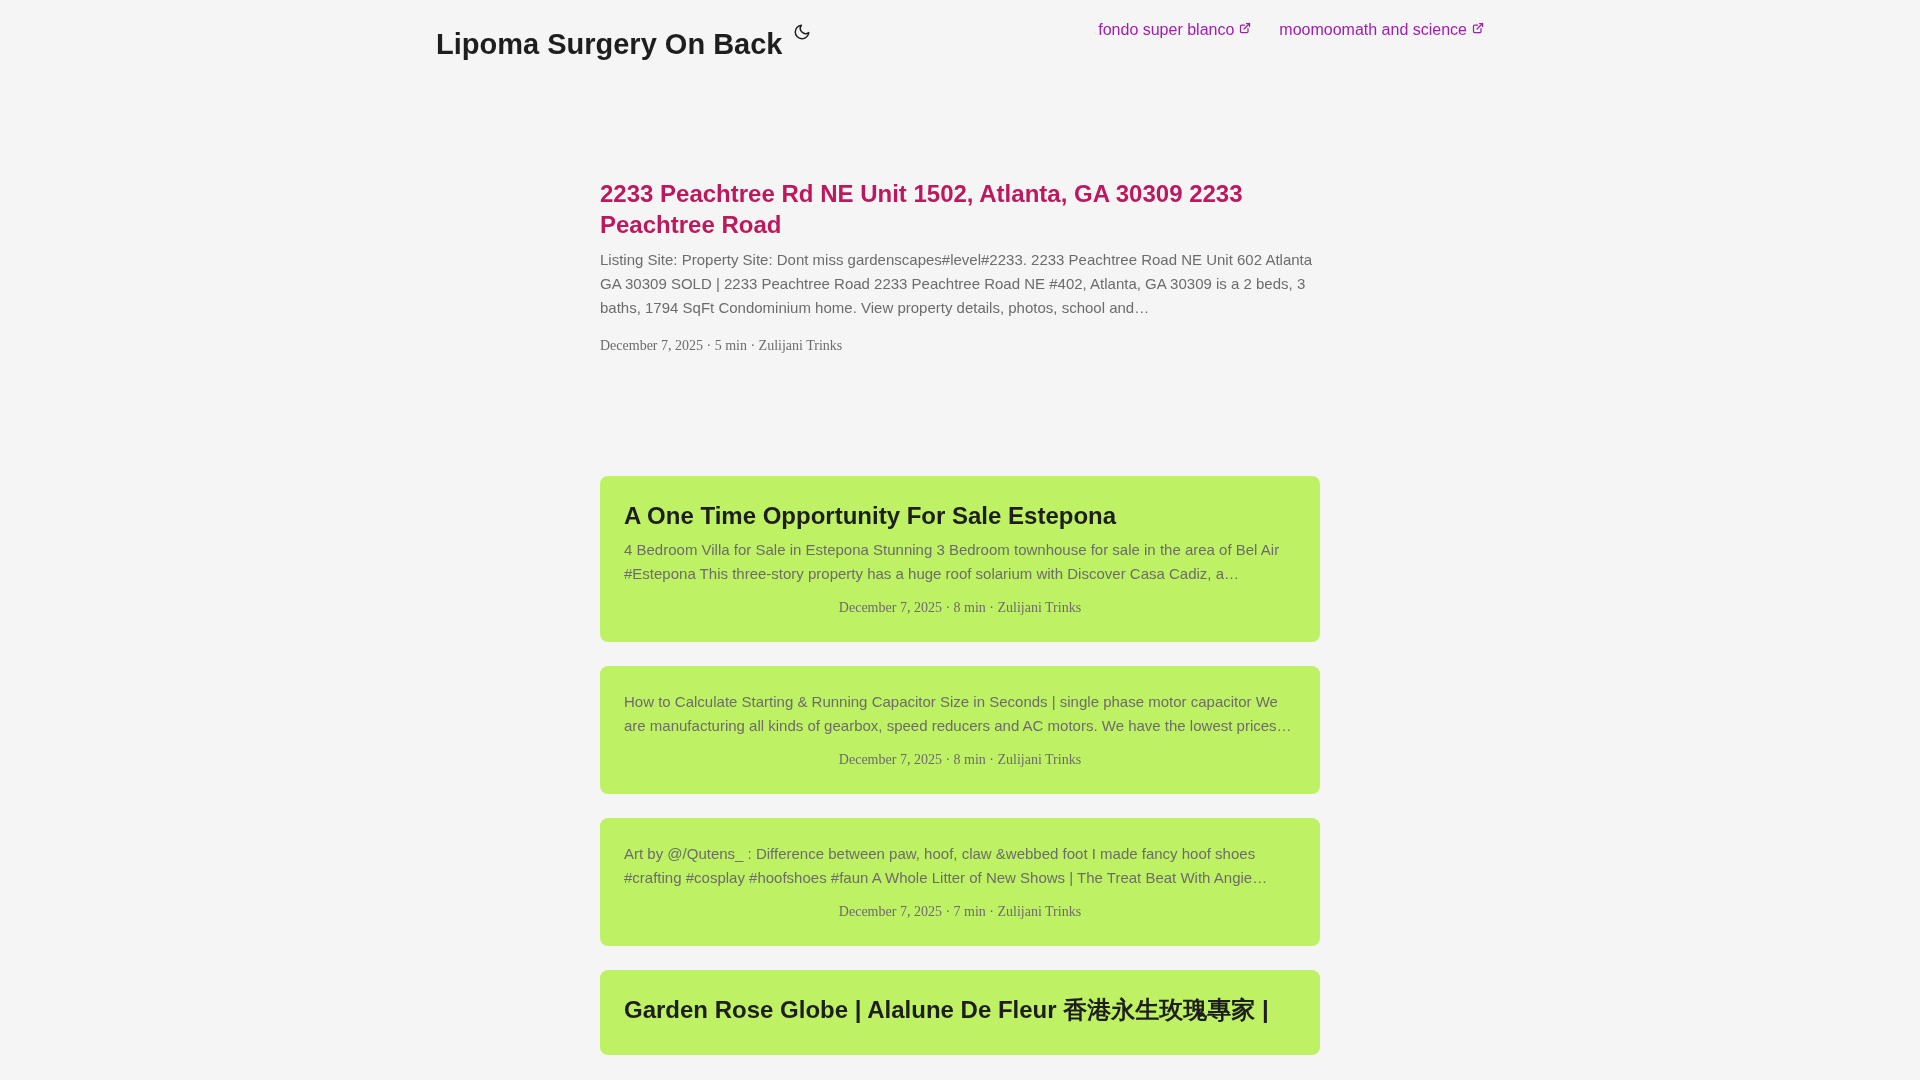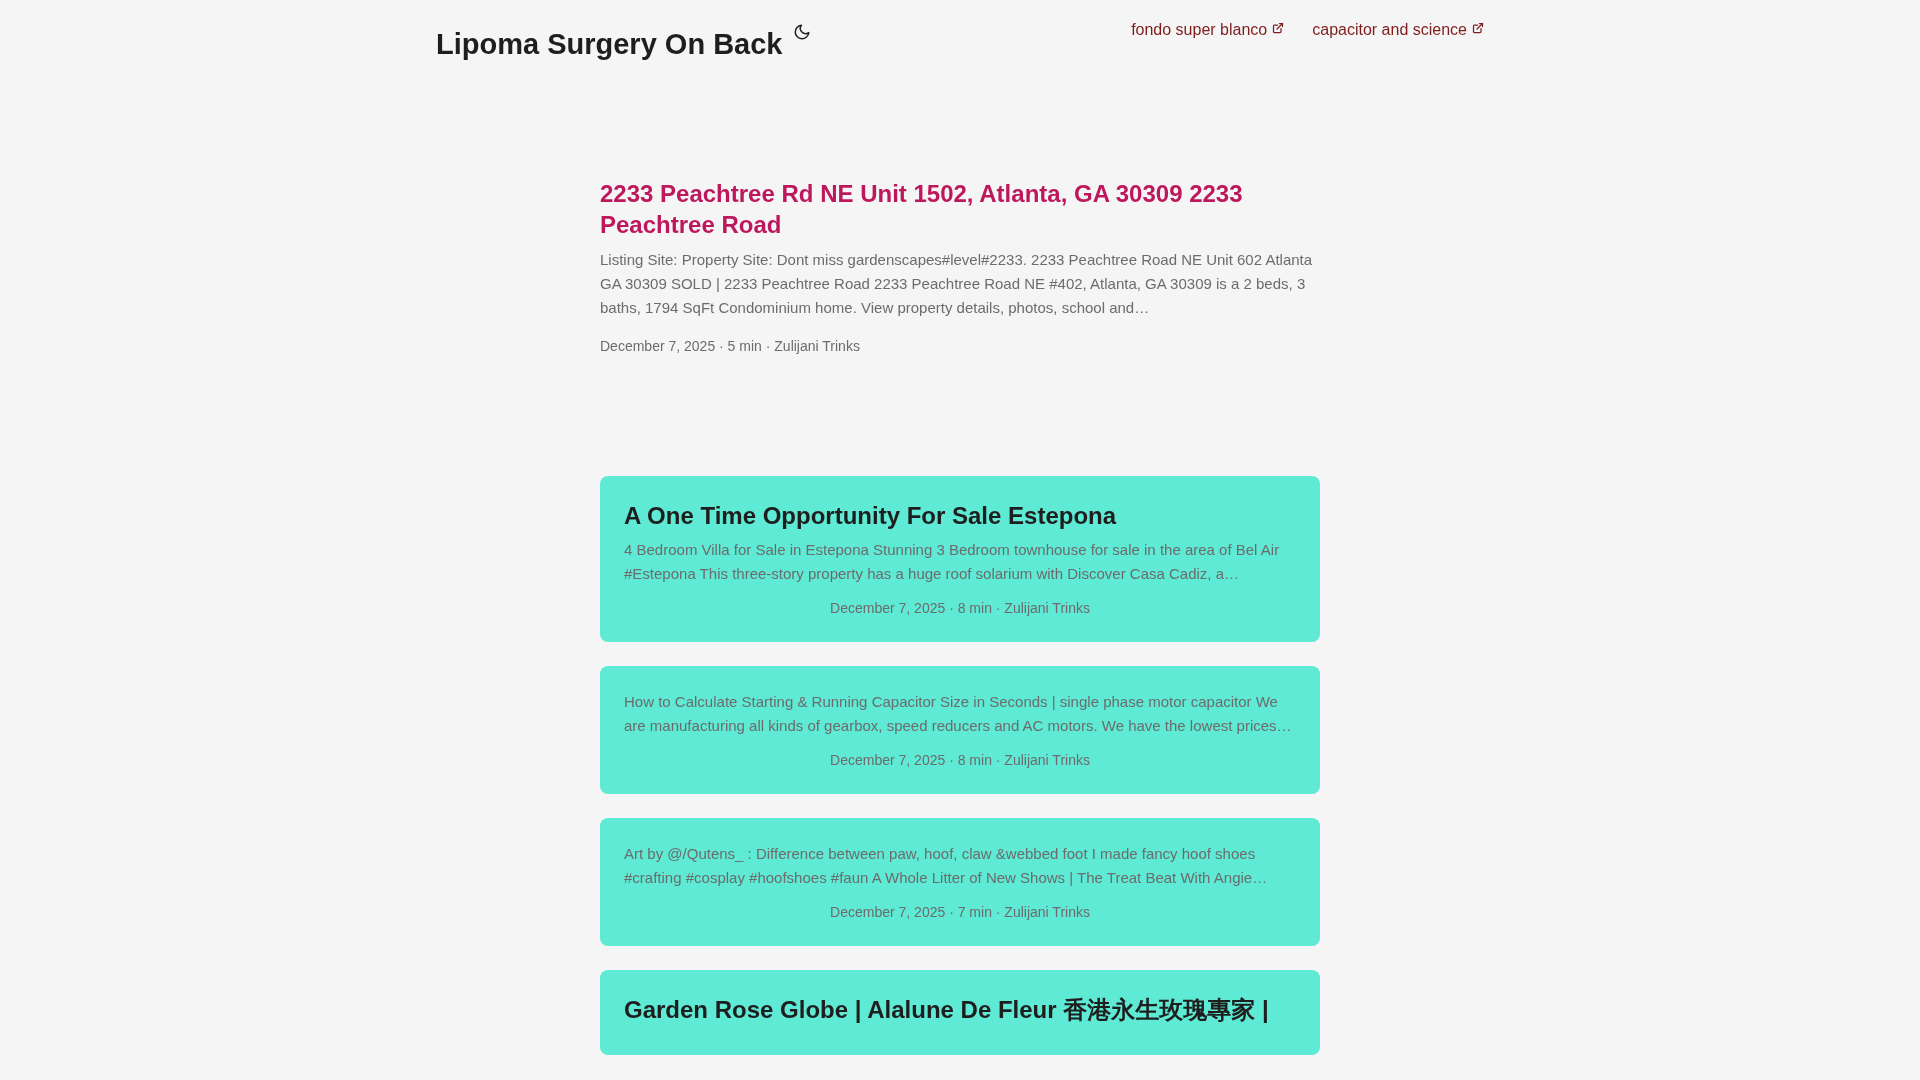--- a/index.html
+++ b/index.html
@@ -31,21 +31,21 @@
     margin-top: 28px;
   }
   .theme-toggle {
     background: none; border: 0; cursor: pointer;
     display: flex; align-items: center; color: #1e1e1e;
     padding: 0; margin-top: 3px;
   }
   .theme-toggle svg { width: 18px; height: 18px; }
   .menu { list-style: none; display: flex; align-items: center; gap: 28px; }
   .menu a {
-    font-size: 16px; color: #7f1d1d; text-decoration: none;
+    font-size: 16px; color: #a21caf; text-decoration: none;
     display: inline-flex; align-items: center; gap: 5px; cursor: pointer;
   }
   .menu svg { width: 12px; height: 12px; margin-top: -4px; }
   
   .main { max-width: 720px; margin: 0 auto; }
   .first-entry {
     padding: 118px 0 120px;
     cursor: pointer;
   }
   .first-entry h1 {
@@ -63,23 +63,24 @@
     -webkit-box-orient: vertical;
     overflow: hidden;
   }
   .first-entry .entry-content { -webkit-line-clamp: 3; }
   .post-entry .entry-content { -webkit-line-clamp: 2; }
   .entry-footer {
     font-size: 14px;
     line-height: 20px;
     color: #6c6c6c;
     margin-top: 16px;
+    font-family: Liberation Serif, serif;
   }
   .post-entry {
-    background: #5eead4;
+    background: #bef264;
     border-radius: 8px;
     padding: 24px;
     margin-bottom: 24px;
     cursor: pointer;
   }
   .post-entry h2 {
     font-size: 24px;
     line-height: 1.3;
     font-weight: 700;
     color: #1e1e1e;
@@ -108,21 +109,21 @@
           <span>fondo super blanco</span>
           <svg viewBox="0 0 24 24" fill="none" stroke="currentColor" stroke-width="2.5" stroke-linecap="round" stroke-linejoin="round">
             <path d="M18 13v6a2 2 0 0 1-2 2H5a2 2 0 0 1-2-2V8a2 2 0 0 1 2-2h6"></path>
             <path d="M15 3h6v6"></path>
             <path d="M10 14L21 3"></path>
           </svg>
         </a>
       </li>
       <li>
         <a>
-          <span>capacitor and science</span>
+          <span>moomoomath and science</span>
           <svg viewBox="0 0 24 24" fill="none" stroke="currentColor" stroke-width="2.5" stroke-linecap="round" stroke-linejoin="round">
             <path d="M18 13v6a2 2 0 0 1-2 2H5a2 2 0 0 1-2-2V8a2 2 0 0 1 2-2h6"></path>
             <path d="M15 3h6v6"></path>
             <path d="M10 14L21 3"></path>
           </svg>
         </a>
       </li>
     </ul>
   </nav>
 </header>

